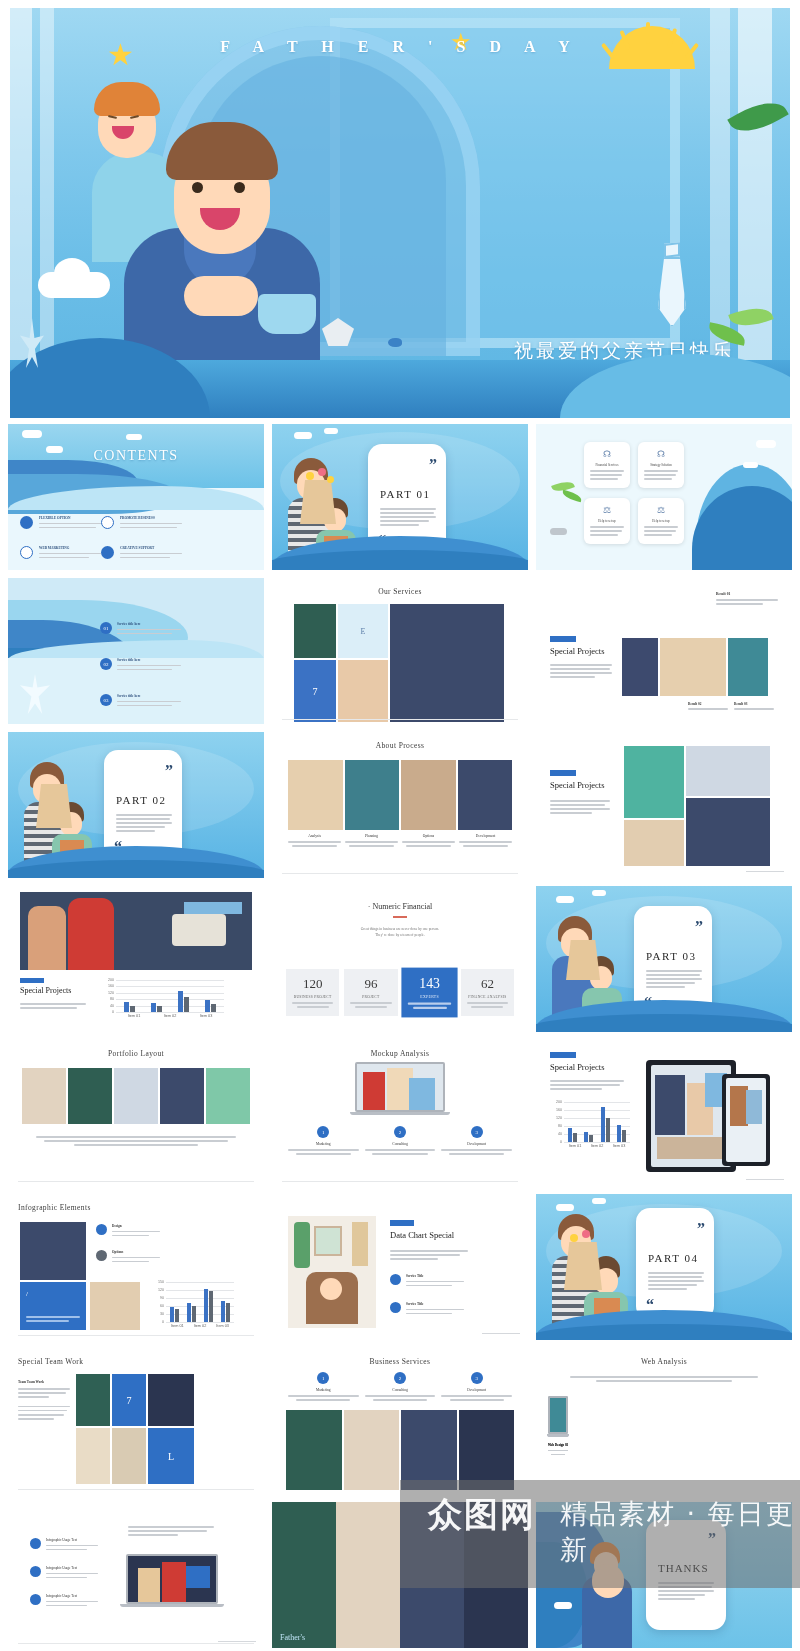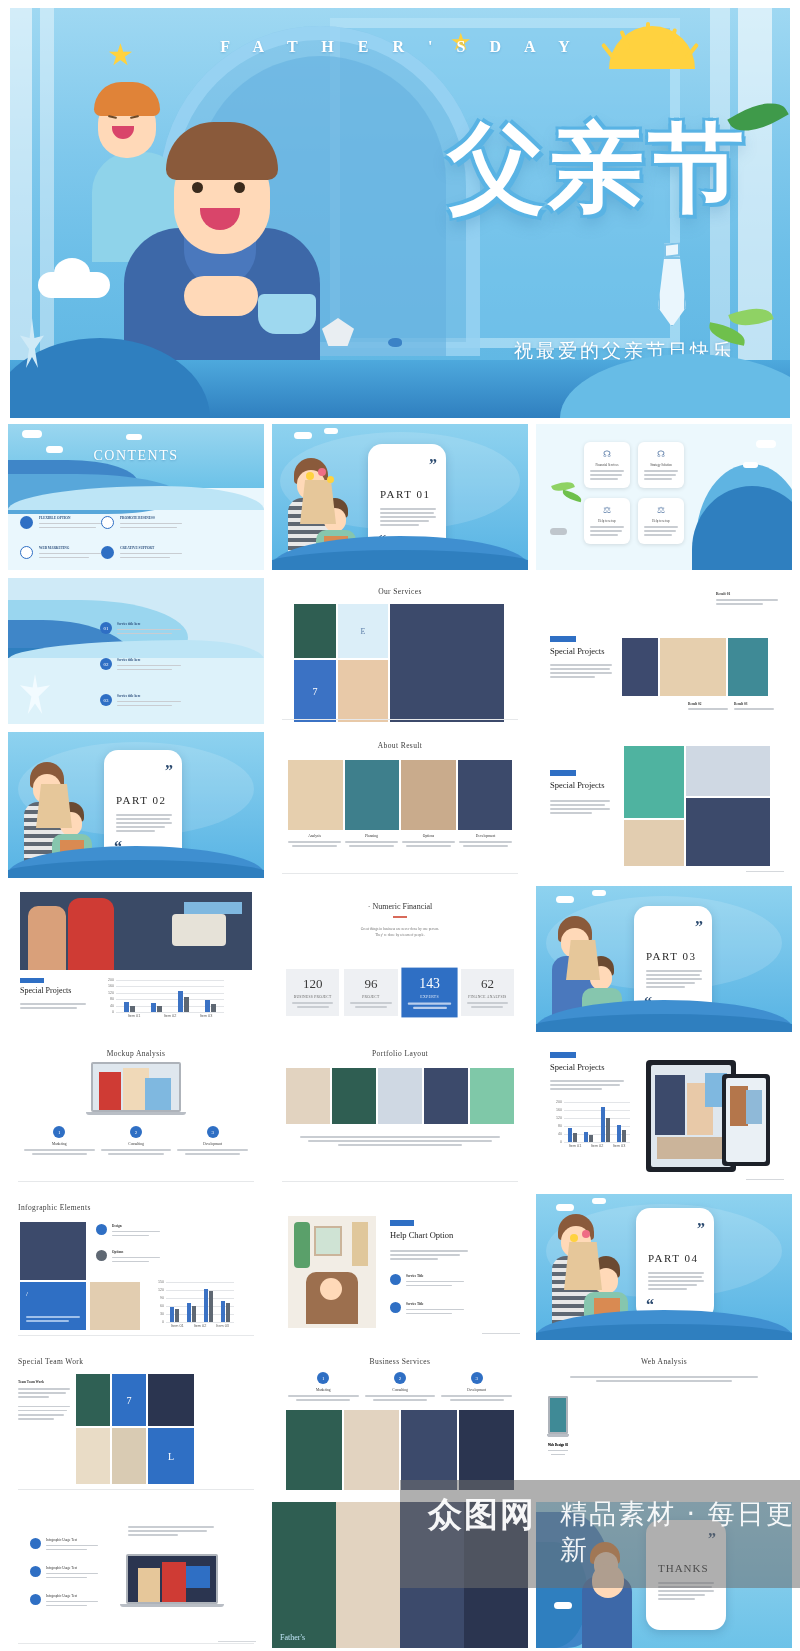--- a/index.html
+++ b/index.html
@@ -203,21 +203,20 @@
       <div style="position:absolute;left:2px;top:112px;width:196px;height:190px;background:#3d68a8;border-radius:56px 56px 0 0;"></div>
       <div style="position:absolute;left:62px;top:112px;width:72px;height:58px;background:#4a78bd;border-radius:0 0 36px 36px;"></div>
       <div style="position:absolute;left:52px;top:30px;width:96px;height:108px;background:#ffd9b8;border-radius:46px;"></div>
       <div style="position:absolute;left:44px;top:6px;width:112px;height:58px;background:#8a5a3b;border-radius:56px 56px 12px 12px;"></div>
       <div style="position:absolute;left:78px;top:92px;width:40px;height:22px;background:#d9456a;border-radius:0 0 20px 20px;"></div>
       <div style="position:absolute;left:70px;top:66px;width:11px;height:11px;background:#3a2a1c;border-radius:50%;"></div>
       <div style="position:absolute;left:112px;top:66px;width:11px;height:11px;background:#3a2a1c;border-radius:50%;"></div>
       <div style="position:absolute;left:62px;top:160px;width:74px;height:40px;background:#ffd9b8;border-radius:20px;"></div>
     </div>
 
-    <div class="hero-title">父亲节</div>
     <div class="tie">
       <div class="knot"></div>
         <div class="body"></div>
     </div>
     <div class="hero-sub">祝最爱的父亲节日快乐</div>
 
     <div class="cloud" style="left:28px;top:264px;width:72px;height:26px;"></div>
     <div class="cloud" style="left:44px;top:250px;width:36px;height:30px;border-radius:50%;"></div>
     <div class="leaf" style="right:18px;top:300px;width:42px;height:18px;background:#8fd264;transform:rotate(-18deg)"></div>
     <div class="leaf" style="right:44px;top:318px;width:38px;height:16px;background:#6fc04c;transform:rotate(12deg)"></div>
@@ -474,21 +473,21 @@
               <span class="ph-line" style="width:88%"></span>
             <span class="ph-line" style="width:70%"></span>
           </div>
           <div class="qmark" style="left:10px;bottom:6px;">“</div>
         </div>
         <div style="position:absolute;left:0;right:0;bottom:0;height:32px;background:#3f8fd0;border-radius:50% 50% 0 0/28px 28px 0 0;"></div>
         <div style="position:absolute;left:-10px;right:-10px;bottom:0;height:18px;background:#2f7fbf;border-radius:50% 50% 0 0/16px 16px 0 0;"></div>
       </div>
 
       <div class="thumb">
-        <div class="thumb-title">About Result</div>
+        <div class="thumb-title">About Process</div>
         <div style="position:absolute;left:16px;top:28px;right:16px;height:70px;display:grid;grid-template-columns:repeat(4,1fr);gap:2px;">
           <div class="mini-img" style="background:#e6cfae;"></div>
           <div class="mini-img" style="background:#3e7f8c;"></div>
           <div class="mini-img" style="background:#c9ab8c;"></div>
           <div class="mini-img" style="background:#3c4a6b;"></div>
         </div>
         <div style="position:absolute;left:16px;top:102px;right:16px;display:grid;grid-template-columns:repeat(4,1fr);gap:4px;text-align:center;">
           <div>
               <div style="font-size:3.6px;color:#333">Analysis</div>
               <div class="ph-block" style="margin-top:3px">
@@ -665,71 +664,71 @@
           <div class="qmark" style="left:10px;bottom:6px;">“</div>
         </div>
         <div style="position:absolute;left:0;right:0;bottom:0;height:32px;background:#3f8fd0;border-radius:50% 50% 0 0/28px 28px 0 0;"></div>
         <div style="position:absolute;left:-10px;right:-10px;bottom:0;height:18px;background:#2f7fbf;border-radius:50% 50% 0 0/16px 16px 0 0;"></div>
       </div>
     </div>
 
     <div class="row">
 
       <div class="thumb">
-        <div class="thumb-title">Mockup Analysis</div>
-        <div class="laptop" style="left:50%;top:22px;transform:translateX(-50%);width:90px;">
-          <div class="scr" style="height:50px;background:#dfe7ee;position:relative;overflow:hidden;">
-            <div style="position:absolute;left:6px;top:8px;width:22px;height:40px;background:#cf3b34;"></div>
-            <div style="position:absolute;left:30px;top:4px;width:26px;height:44px;background:#f0d9b8;"></div>
-            <div style="position:absolute;right:8px;top:14px;width:26px;height:34px;background:#7fb8e0;"></div>
-          </div>
-          <div class="base" style="width:112%;margin-left:-6%;"></div>
-        </div>
-        <div style="position:absolute;left:16px;right:16px;top:86px;display:grid;grid-template-columns:repeat(3,1fr);gap:6px;text-align:center;">
-          <div>
-            <div class="badge-num" style="width:12px;height:12px;margin:0 auto 4px">1</div>
-            <div style="font-size:3.5px;color:#333">Marketing</div>
-            <div class="ph-block" style="margin-top:3px;align-items:center">
-                <span class="ph-line" style="width:100%"></span>
-                <span class="ph-line" style="width:78%"></span>
-              </div>
-          </div>
-          <div>
-            <div class="badge-num" style="width:12px;height:12px;margin:0 auto 4px">2</div>
-            <div style="font-size:3.5px;color:#333">Consulting</div>
-            <div class="ph-block" style="margin-top:3px;align-items:center">
-                <span class="ph-line" style="width:100%"></span>
-                <span class="ph-line" style="width:78%"></span>
-              </div>
-          </div>
-          <div>
-            <div class="badge-num" style="width:12px;height:12px;margin:0 auto 4px">3</div>
-            <div style="font-size:3.5px;color:#333">Development</div>
-            <div class="ph-block" style="margin-top:3px;align-items:center">
-                <span class="ph-line" style="width:100%"></span>
-                <span class="ph-line" style="width:78%"></span>
-              </div>
-          </div>
-        </div>
-        <div class="hr"></div>
-      </div>
-
-      <div class="thumb">
         <div class="thumb-title">Portfolio Layout</div>
         <div style="position:absolute;left:14px;top:28px;right:14px;height:56px;display:grid;grid-template-columns:repeat(5,1fr);gap:2px;">
           <div class="mini-img" style="background:#e2d3c0;"></div>
           <div class="mini-img" style="background:#2f5e52;"></div>
           <div class="mini-img" style="background:#cfd8e3;"></div>
           <div class="mini-img" style="background:#3c4a6b;"></div>
           <div class="mini-img" style="background:#7fc8a8;"></div>
         </div>
         <div class="ph-block" style="position:absolute;left:28px;right:28px;top:96px;align-items:center;">
           <span class="ph-line" style="width:100%"></span>
             <span class="ph-line" style="width:92%"></span>
             <span class="ph-line" style="width:62%"></span>
+        </div>
+        <div class="hr"></div>
+      </div>
+
+      <div class="thumb">
+        <div class="thumb-title">Mockup Analysis</div>
+        <div class="laptop" style="left:50%;top:22px;transform:translateX(-50%);width:90px;">
+          <div class="scr" style="height:50px;background:#dfe7ee;position:relative;overflow:hidden;">
+            <div style="position:absolute;left:6px;top:8px;width:22px;height:40px;background:#cf3b34;"></div>
+            <div style="position:absolute;left:30px;top:4px;width:26px;height:44px;background:#f0d9b8;"></div>
+            <div style="position:absolute;right:8px;top:14px;width:26px;height:34px;background:#7fb8e0;"></div>
+          </div>
+          <div class="base" style="width:112%;margin-left:-6%;"></div>
+        </div>
+        <div style="position:absolute;left:16px;right:16px;top:86px;display:grid;grid-template-columns:repeat(3,1fr);gap:6px;text-align:center;">
+          <div>
+            <div class="badge-num" style="width:12px;height:12px;margin:0 auto 4px">1</div>
+            <div style="font-size:3.5px;color:#333">Marketing</div>
+            <div class="ph-block" style="margin-top:3px;align-items:center">
+                <span class="ph-line" style="width:100%"></span>
+                <span class="ph-line" style="width:78%"></span>
+              </div>
+          </div>
+          <div>
+            <div class="badge-num" style="width:12px;height:12px;margin:0 auto 4px">2</div>
+            <div style="font-size:3.5px;color:#333">Consulting</div>
+            <div class="ph-block" style="margin-top:3px;align-items:center">
+                <span class="ph-line" style="width:100%"></span>
+                <span class="ph-line" style="width:78%"></span>
+              </div>
+          </div>
+          <div>
+            <div class="badge-num" style="width:12px;height:12px;margin:0 auto 4px">3</div>
+            <div style="font-size:3.5px;color:#333">Development</div>
+            <div class="ph-block" style="margin-top:3px;align-items:center">
+                <span class="ph-line" style="width:100%"></span>
+                <span class="ph-line" style="width:78%"></span>
+              </div>
+          </div>
         </div>
         <div class="hr"></div>
       </div>
 
       <div class="thumb">
         <div style="position:absolute;left:14px;top:12px;width:26px;height:6px;background:#2f6fc4;"></div>
         <div style="position:absolute;left:14px;top:22px;font-size:8.5px;color:#222;font-family:'Liberation Serif',serif;">Special Projects</div>
         <div class="ph-block" style="position:absolute;left:14px;top:40px;width:74px;">
             <span class="ph-line" style="width:100%"></span>
             <span class="ph-line" style="width:94%"></span>
@@ -861,21 +860,21 @@
 
       <div class="thumb">
         <div style="position:absolute;left:16px;top:22px;width:88px;height:112px;background:#f2ede5;">
           <div style="position:absolute;left:6px;top:6px;width:16px;height:46px;background:#5aa06a;border-radius:4px;"></div>
           <div style="position:absolute;left:26px;top:10px;width:28px;height:30px;background:#cfe3d4;border:2px solid #cbb49a;"></div>
           <div style="position:absolute;right:8px;top:6px;width:16px;height:44px;background:#e0c79b;"></div>
           <div style="position:absolute;left:18px;bottom:4px;width:52px;height:52px;background:#9c6f4e;border-radius:10px 10px 0 0;"></div>
           <div style="position:absolute;left:32px;bottom:28px;width:22px;height:22px;background:#ffd9b8;border-radius:50%;"></div>
         </div>
         <div style="position:absolute;left:118px;top:26px;width:24px;height:6px;background:#2f6fc4;"></div>
-        <div style="position:absolute;left:118px;top:36px;font-size:8.5px;color:#222;font-family:'Liberation Serif',serif;">Help Chart Option</div>
+        <div style="position:absolute;left:118px;top:36px;font-size:8.5px;color:#222;font-family:'Liberation Serif',serif;">Data Chart Special</div>
         <div class="ph-block" style="position:absolute;left:118px;top:56px;width:78px;">
             <span class="ph-line" style="width:100%"></span>
             <span class="ph-line" style="width:90%"></span>
             <span class="ph-line" style="width:62%"></span>
           </div>
         <div style="position:absolute;left:118px;top:80px;display:flex;gap:5px;align-items:flex-start">
           <div class="badge-num" style="width:11px;height:11px;"></div>
           <div class="ph-block" style="width:58px">
               <span style="font-size:3.3px;color:#333;font-weight:700">Service Title</span>
               <span class="ph-line" style="width:100%"></span>

